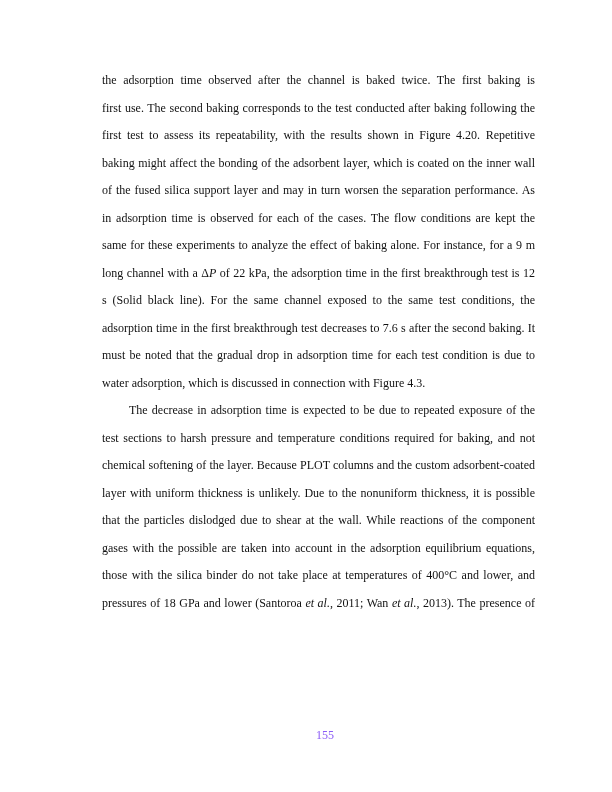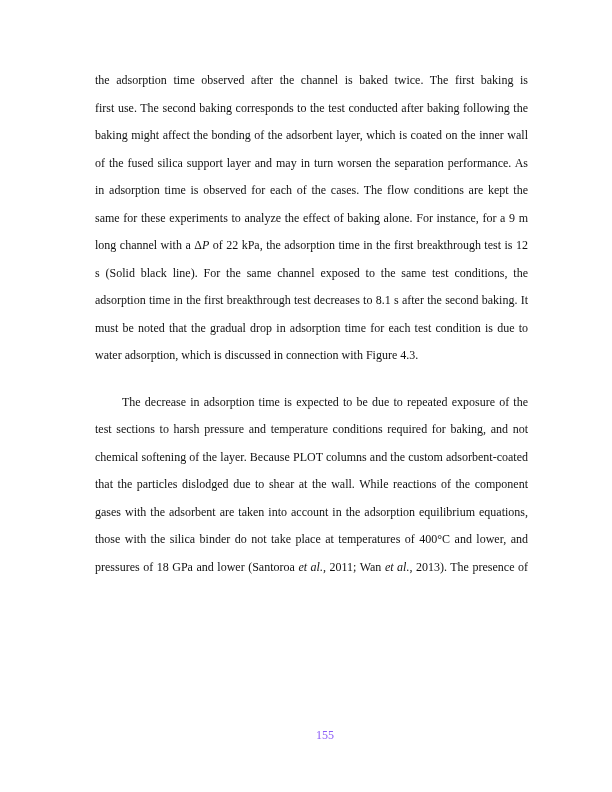--- a/index.html
+++ b/index.html
@@ -14,26 +14,26 @@
     position: relative;
     width: 612px;
     height: 792px;
     background: #ffffff;
     font-family: "Liberation Serif", serif;
     font-size: 12px;
     color: #111111;
   }
   .text-block {
     position: absolute;
-    left: 95px;
+    left: 102px;
     top: 67px;
     width: 433px;
   }
   .paragraph { margin: 0; padding: 0; }
-  .paragraph.spaced { margin-top: 19px; }
+  .paragraph.spaced { margin-top: 0; }
   .line {
     line-height: 27.5px;
     text-align: justify;
     text-align-last: justify;
     -moz-text-align-last: justify;
   }
   .line.last {
     text-align: center;
     text-align-last: left;
     -moz-text-align-last: left;
@@ -50,34 +50,36 @@
   }
 </style>
 </head>
 <body>
 
 <div class="page">
   <div class="text-block">
       <div class="paragraph">
         <div class="line">the adsorption time observed after the channel is baked twice. The first baking is</div>
         <div class="line">first use. The second baking corresponds to the test conducted after baking following the</div>
+        <div class="line">first test to assess its repeatability, with the results shown in Figure 4.20. Repetitive</div>
         <div class="line">baking might affect the bonding of the adsorbent layer, which is coated on the inner wall</div>
         <div class="line">of the fused silica support layer and may in turn worsen the separation performance. As</div>
         <div class="line">in adsorption time is observed for each of the cases. The flow conditions are kept the</div>
         <div class="line">same for these experiments to analyze the effect of baking alone. For instance, for a 9 m</div>
         <div class="line">long channel with a Δ<i>P</i> of 22 kPa, the adsorption time in the first breakthrough test is 12</div>
         <div class="line">s (Solid black line). For the same channel exposed to the same test conditions, the</div>
-        <div class="line">adsorption time in the first breakthrough test decreases to 8.1 s after the second baking. It</div>
+        <div class="line">adsorption time in the first breakthrough test decreases to 7.6 s after the second baking. It</div>
         <div class="line">must be noted that the gradual drop in adsorption time for each test condition is due to</div>
         <div class="line last">water adsorption, which is discussed in connection with Figure 4.3.</div>
       </div>
       <div class="paragraph spaced">
         <div class="line indent">The decrease in adsorption time is expected to be due to repeated exposure of the</div>
         <div class="line">test sections to harsh pressure and temperature conditions required for baking, and not</div>
         <div class="line">chemical softening of the layer. Because PLOT columns and the custom adsorbent-coated</div>
+        <div class="line">layer with uniform thickness is unlikely. Due to the nonuniform thickness, it is possible</div>
         <div class="line">that the particles dislodged due to shear at the wall. While reactions of the component</div>
-        <div class="line">gases with the adsorbent are taken into account in the adsorption equilibrium equations,</div>
+        <div class="line">gases with the possible are taken into account in the adsorption equilibrium equations,</div>
         <div class="line">those with the silica binder do not take place at temperatures of 400°C and lower, and</div>
         <div class="line">pressures of 18 GPa and lower (Santoroa <i>et al.</i>, 2011; Wan <i>et al.</i>, 2013). The presence of</div>
       </div>
     </div>
   <div class="page-number">155</div>
 </div>
 
 </body></html>

